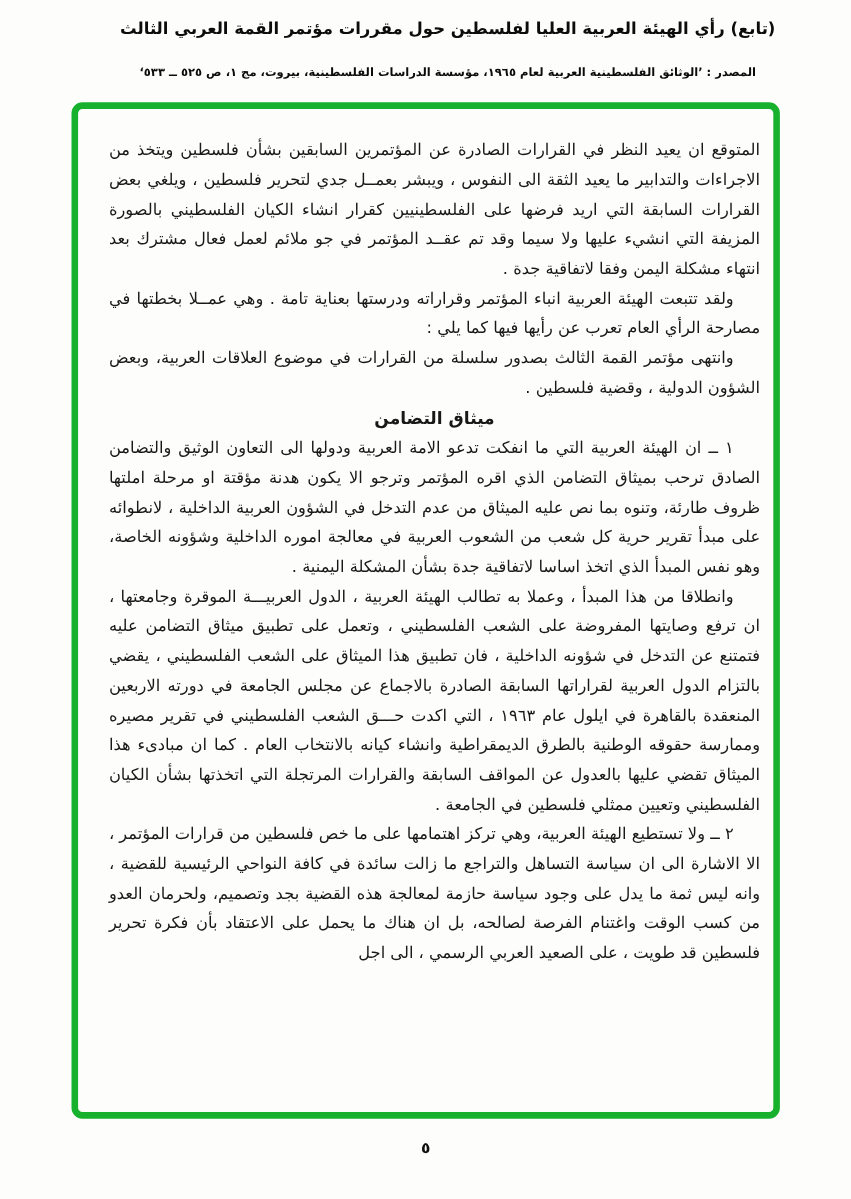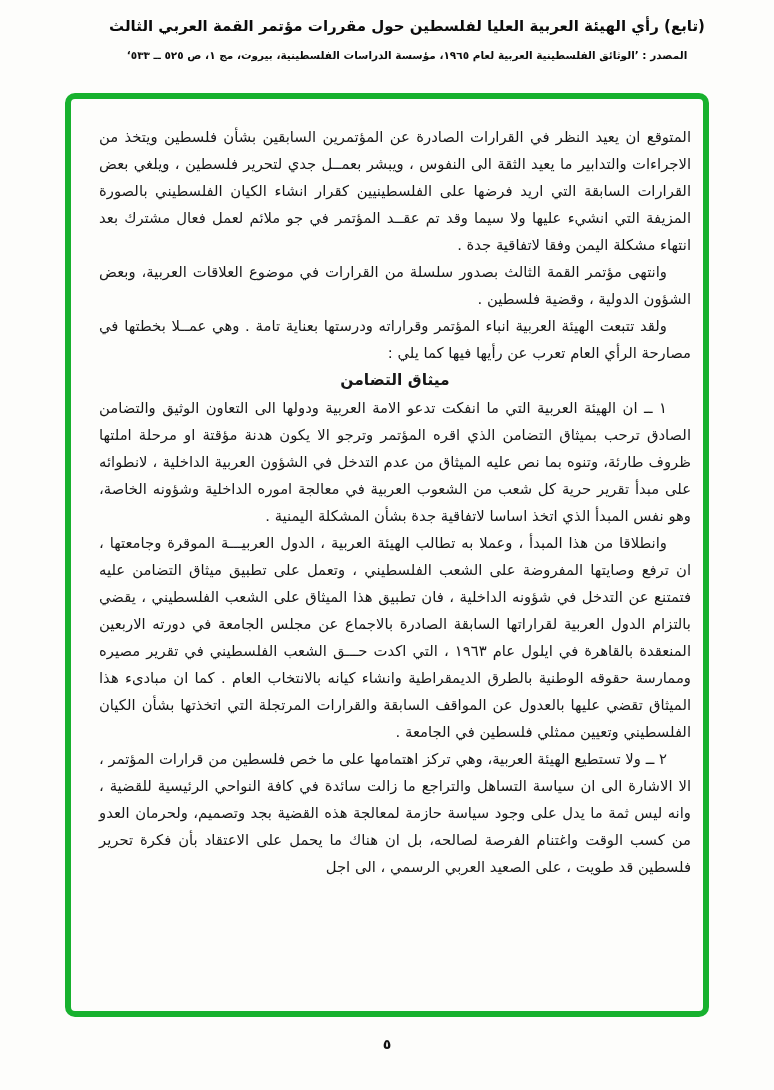--- a/index.html
+++ b/index.html
@@ -14,21 +14,21 @@
   .doc-page { position: absolute; inset: 0; }
 
   .header {
     position: absolute; top: 16px; left: 0; right: 0;
     text-align: center; direction: rtl; color: #0c0c0c; padding-left: 40px;
   }
   .header .title {
     font-size: 15px; font-weight: 700; line-height: 20px;
   }
   .header .source {
-    font-size: 10.5px; font-weight: 700; margin-top: 13px;
+    font-size: 10.5px; font-weight: 700; margin-top: 24px;
   }
 
   .green-box {
     position: absolute; left: 65px; top: 93px;
     width: 644px; height: 924px;
     box-sizing: border-box;
     border: 6px solid #17b12e;
     border-radius: 10px;
     overflow: hidden;
     background: transparent;
@@ -64,22 +64,22 @@
 <div class="doc-page">
 
   <div class="header">
     <div class="title">(تابع) رأي الهيئة العربية العليا لفلسطين حول مقررات مؤتمر القمة العربي الثالث</div>
     <div class="source">المصدر : ’الوثائق الفلسطينية العربية لعام ١٩٦٥، مؤسسة الدراسات الفلسطينية، بيروت، مج ١، ص ٥٢٥ ــ ٥٣٣‘</div>
   </div>
 
   <div class="green-box" style="border-color: rgb(23, 177, 46);">
     <div class="text-area">
       <p class="para no-indent">المتوقع ان يعيد النظر في القرارات الصادرة عن المؤتمرين السابقين بشأن فلسطين ويتخذ من الاجراءات والتدابير ما يعيد الثقة الى النفوس ، ويبشر بعمــل جدي لتحرير فلسطين ، ويلغي بعض القرارات السابقة التي اريد فرضها على الفلسطينيين كقرار انشاء الكيان الفلسطيني بالصورة المزيفة التي انشيء عليها ولا سيما وقد تم عقــد المؤتمر في جو ملائم لعمل فعال مشترك بعد انتهاء مشكلة اليمن وفقا لاتفاقية جدة .</p>
+      <p class="para">ولقد تتبعت الهيئة العربية انباء المؤتمر وقراراته ودرستها بعناية تامة . وهي عمــلا بخطتها في مصارحة الرأي العام تعرب عن رأيها فيها كما يلي :</p>
       <p class="para">وانتهى مؤتمر القمة الثالث بصدور سلسلة من القرارات في موضوع العلاقات العربية، وبعض الشؤون الدولية ، وقضية فلسطين .</p>
-      <p class="para">ولقد تتبعت الهيئة العربية انباء المؤتمر وقراراته ودرستها بعناية تامة . وهي عمــلا بخطتها في مصارحة الرأي العام تعرب عن رأيها فيها كما يلي :</p>
       <h3 class="section-heading">ميثاق التضامن</h3>
       <p class="para">١ ــ ان الهيئة العربية التي ما انفكت تدعو الامة العربية ودولها الى التعاون الوثيق والتضامن الصادق ترحب بميثاق التضامن الذي اقره المؤتمر وترجو الا يكون هدنة مؤقتة او مرحلة املتها ظروف طارئة، وتنوه بما نص عليه الميثاق من عدم التدخل في الشؤون العربية الداخلية ، لانطوائه على مبدأ تقرير حرية كل شعب من الشعوب العربية في معالجة اموره الداخلية وشؤونه الخاصة، وهو نفس المبدأ الذي اتخذ اساسا لاتفاقية جدة بشأن المشكلة اليمنية .</p>
       <p class="para">وانطلاقا من هذا المبدأ ، وعملا به تطالب الهيئة العربية ، الدول العربيـــة الموقرة وجامعتها ، ان ترفع وصايتها المفروضة على الشعب الفلسطيني ، وتعمل على تطبيق ميثاق التضامن عليه فتمتنع عن التدخل في شؤونه الداخلية ، فان تطبيق هذا الميثاق على الشعب الفلسطيني ، يقضي بالتزام الدول العربية لقراراتها السابقة الصادرة بالاجماع عن مجلس الجامعة في دورته الاربعين المنعقدة بالقاهرة في ايلول عام ١٩٦٣ ، التي اكدت حـــق الشعب الفلسطيني في تقرير مصيره وممارسة حقوقه الوطنية بالطرق الديمقراطية وانشاء كيانه بالانتخاب العام . كما ان مبادىء هذا الميثاق تقضي عليها بالعدول عن المواقف السابقة والقرارات المرتجلة التي اتخذتها بشأن الكيان الفلسطيني وتعيين ممثلي فلسطين في الجامعة .</p>
       <p class="para">٢ ــ ولا تستطيع الهيئة العربية، وهي تركز اهتمامها على ما خص فلسطين من قرارات المؤتمر ، الا الاشارة الى ان سياسة التساهل والتراجع ما زالت سائدة في كافة النواحي الرئيسية للقضية ، وانه ليس ثمة ما يدل على وجود سياسة حازمة لمعالجة هذه القضية بجد وتصميم، ولحرمان العدو من كسب الوقت واغتنام الفرصة لصالحه، بل ان هناك ما يحمل على الاعتقاد بأن فكرة تحرير فلسطين قد طويت ، على الصعيد العربي الرسمي ، الى اجل</p>
     </div>
   </div>
 
   <div class="page-number">٥</div>
 
 </div>

